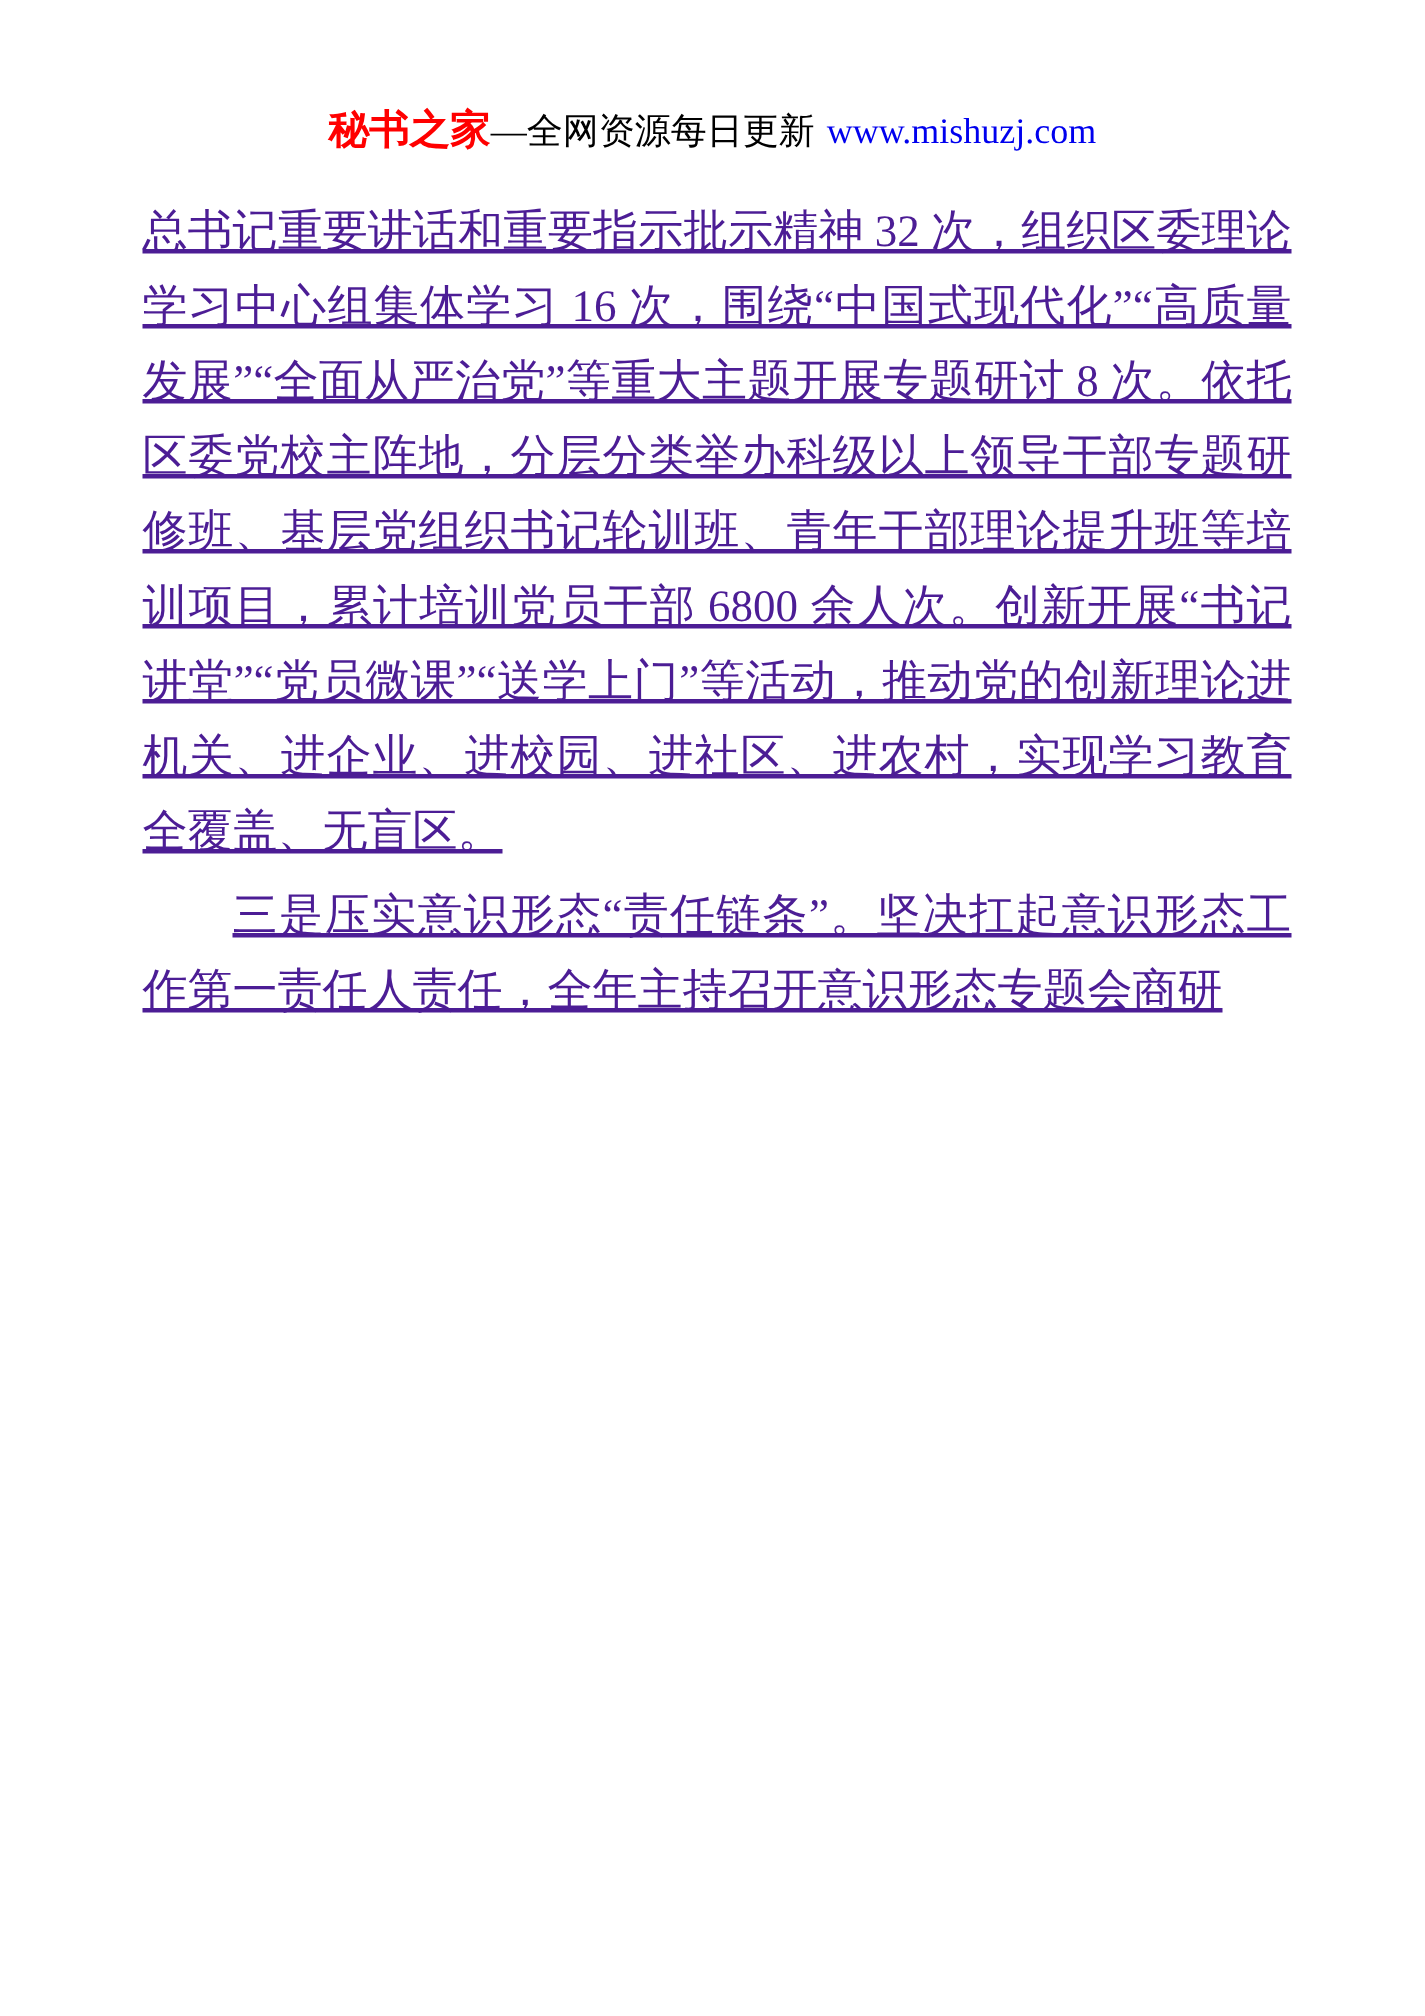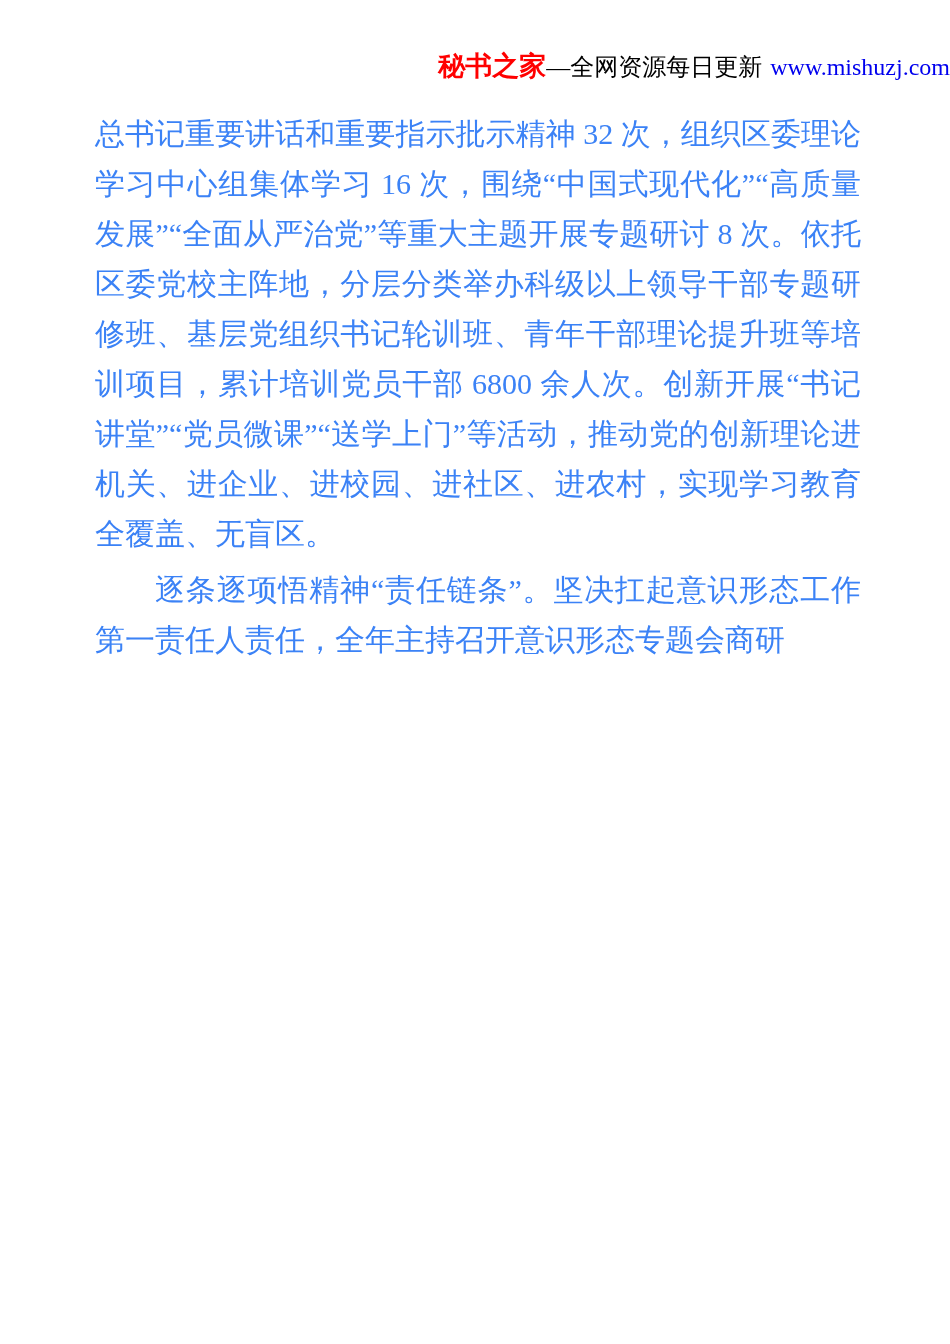--- a/index.html
+++ b/index.html
@@ -14,22 +14,22 @@
     color: #000000;
     overflow: hidden;
   }
   .page {
     width: 950px;
     height: 1344px;
     background: #ffffff;
     box-sizing: border-box;
   }
   .header {
-    padding-top: 46px;
-    text-align: right;
+    padding-top: 66px;
+    text-align: center;
     font-size: 24px;
     line-height: 40px;
     white-space: nowrap;
   }
   .header .brand {
     color: #ff0000;
     font-weight: bold;
     font-size: 27px;
   }
   .header .tagline {
@@ -39,37 +39,38 @@
     color: #0000ee;
     text-decoration: none;
     margin-left: 8px;
   }
   .content {
     margin: 22px 89px 0 95px;
     font-size: 30px;
     line-height: 50px;
     text-align: justify;
     text-justify: inter-character;
-    color: #3b82f6;
+    color: #4c1d95;
+    text-decoration: underline;
   }
   .content p {
     margin: 0 0 6px 0;
     word-break: break-all;
   }
   .content p.indent {
     text-indent: 2em;
   }
 </style>
 </head>
 <body>
 
 <div class="page">
 
   <div class="header">
     <span class="brand">秘书之家</span><span class="tagline">—全网资源每日更新</span><a class="url">www.mishuzj.com</a>
   </div>
 
   <div class="content">
     <p>总书记重要讲话和重要指示批示精神 32 次，组织区委理论学习中心组集体学习 16 次，围绕“中国式现代化”“高质量发展”“全面从严治党”等重大主题开展专题研讨 8 次。依托区委党校主阵地，分层分类举办科级以上领导干部专题研修班、基层党组织书记轮训班、青年干部理论提升班等培训项目，累计培训党员干部 6800 余人次。创新开展“书记讲堂”“党员微课”“送学上门”等活动，推动党的创新理论进机关、进企业、进校园、进社区、进农村，实现学习教育全覆盖、无盲区。</p>
-    <p class="indent">逐条逐项悟精神“责任链条”。坚决扛起意识形态工作第一责任人责任，全年主持召开意识形态专题会商研</p>
+    <p class="indent">三是压实意识形态“责任链条”。坚决扛起意识形态工作第一责任人责任，全年主持召开意识形态专题会商研</p>
   </div>
 
 </div>
 
 </body></html>

